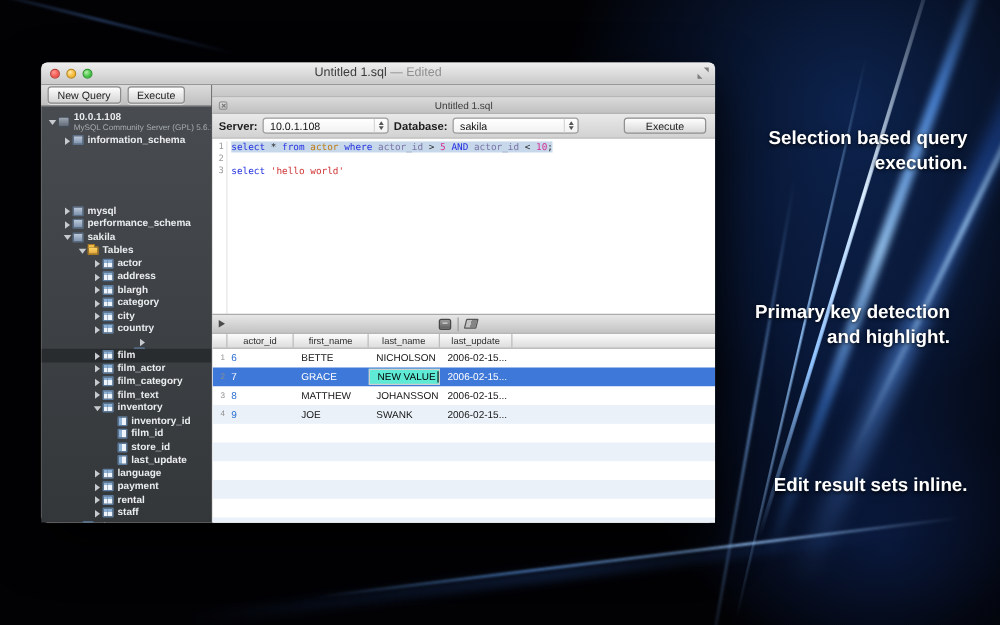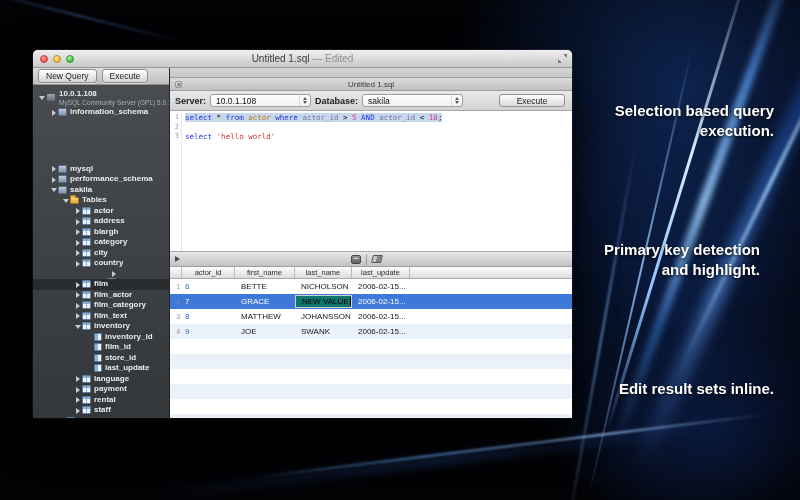--- a/index.html
+++ b/index.html
@@ -128,21 +128,21 @@
   .trow { height:15px; display:flex; align-items:stretch; font-size:8px; color:#151515; }
   .trow.stripe { background:#eaf1f9; }
   .trow.rowsel { background:#3e78d8; color:#fff; }
   .cell { display:flex; align-items:center; padding-left:6px; overflow:hidden; white-space:nowrap; }
   .gcol { width:12px; flex:none; }
   .c1 { width:53px; flex:none; } .c2 { width:60px; flex:none; } .c3 { width:57px; flex:none; } .c4 { width:58px; flex:none; }
   .fillc { flex:1; border-right:none; }
   .gcell { justify-content:flex-end; padding:0 2px 0 0; font-size:6.5px; color:#8f8f8f; }
   .pk { color:#2a6fd0; padding-left:3px; }
   .rowsel .pk { color:#fff; }
-  .cell.editing { background:#0f766e; color:#000; margin:1px 0; border:1px solid #cfcfcf; }
+  .cell.editing { background:#5eead4; color:#000; margin:1px 0; border:1px solid #cfcfcf; }
   .caret { width:1px; height:9px; background:#000; margin-left:1px; flex:none; }
 
   .statusbar { height:18px; flex:none; display:flex; align-items:center; justify-content:center; font-size:8.5px; color:#5d5d5d;
                background:linear-gradient(#dddddd,#b2b2b2); border-top:1px solid #8f8f8f; border-radius:0 0 5px 5px; }
 </style>
 </head>
 <body>
 
 <div class="bg">
   <div class="glow g1"></div>

